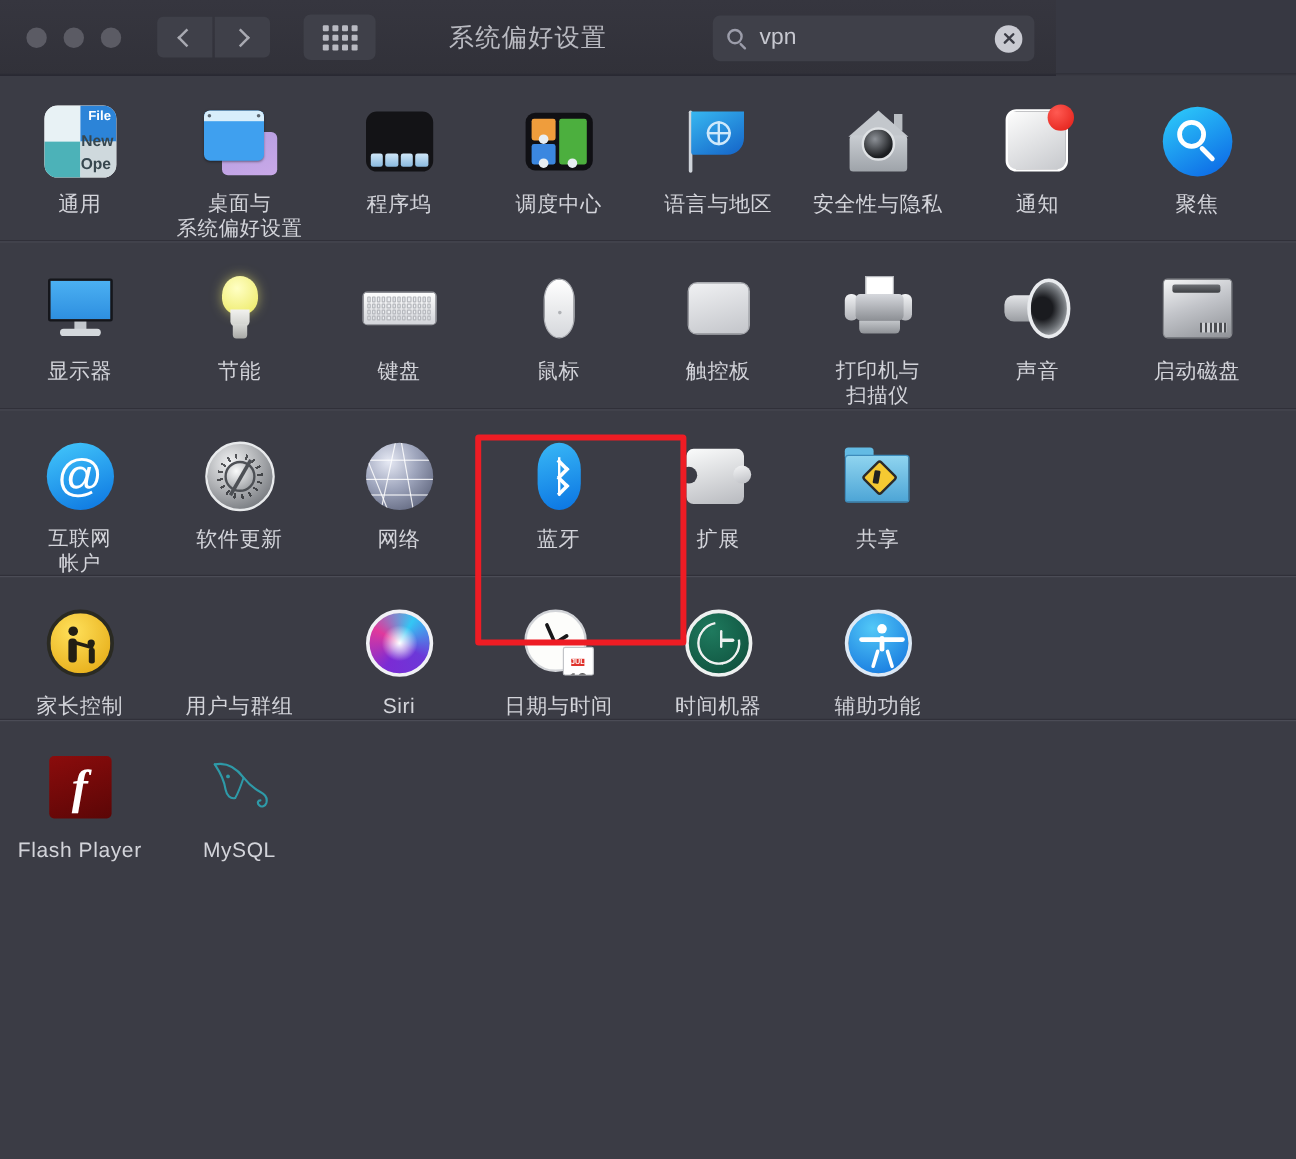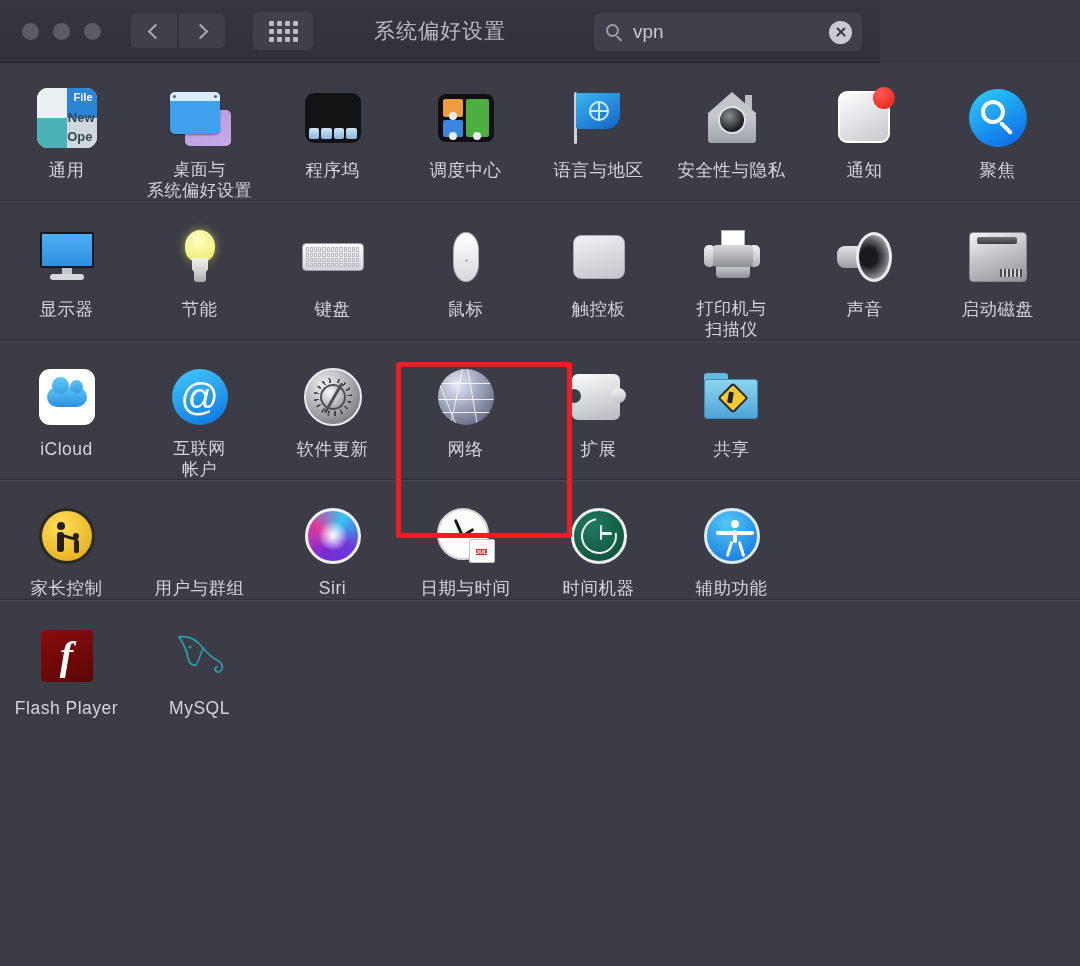--- a/index.html
+++ b/index.html
@@ -677,28 +677,20 @@
             <span class="case"></span>
             <span class="slot"></span>
             <span class="pins"></span>
           </div>
       </div>
       <div class="label">启动磁盘</div>
     </div>
   </div>
 
   <div class="prow">
-    <div class="cell">
-      <div class="icon">
-        <div class="icl">
-            <span class="cloud"></span>
-          </div>
-      </div>
-      <div class="label">iCloud</div>
-    </div>
 
     <div class="cell">
       <div class="icon">
         <div class="at">@</div>
       </div>
       <div class="label small" style="white-space:pre-line">互联网
 帐户</div>
     </div>
 
     <div class="cell">
@@ -718,20 +710,34 @@
             <i class="m2"></i>
             <i class="m3"></i>
           <i class="v1"></i>
             <i class="v2"></i>
             <i class="d1"></i>
           </div>
       </div>
       <div class="label">网络</div>
     </div>
 
+    <div class="cell">
+      <div class="icon">
+        <div class="bt">
+            <span class="rune">
+          <i class="stem"></i>
+              <i class="a"></i>
+              <i class="b"></i>
+              <i class="c"></i>
+              <i class="d"></i>
+        </span>
+          </div>
+      </div>
+      <div class="label">蓝牙</div>
+    </div>
 
     <div class="cell">
       <div class="icon">
         <div class="puz">
             <span class="blk"></span>
             <span class="notch"></span>
             <span class="knob"></span>
           </div>
       </div>
       <div class="label">扩展</div>

